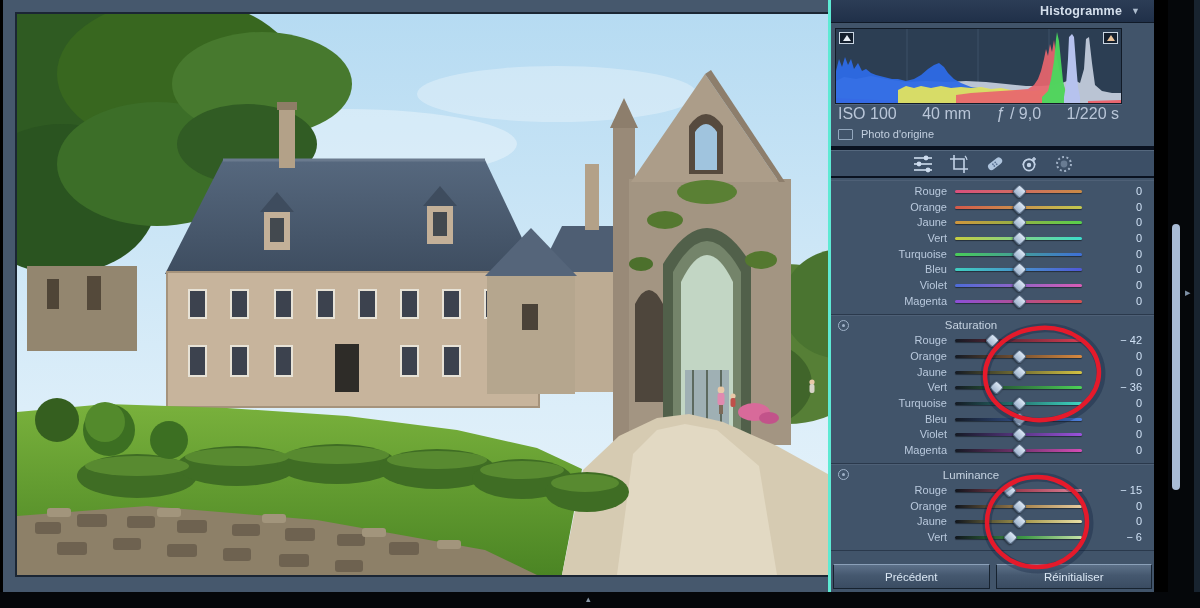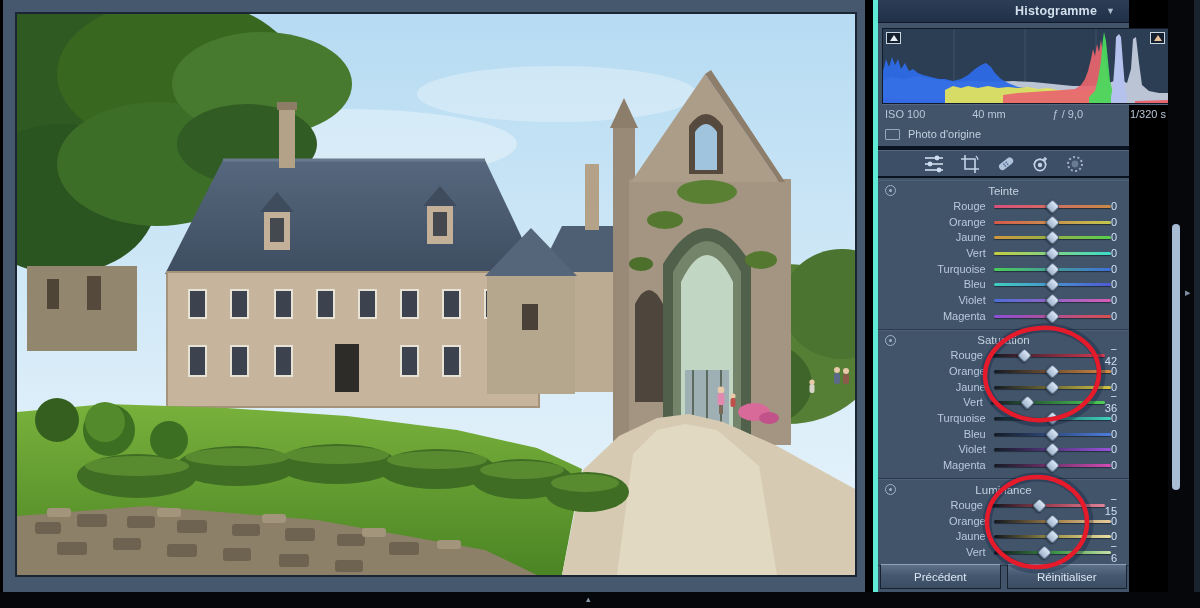--- a/index.html
+++ b/index.html
@@ -7,39 +7,39 @@
        font-family:"Liberation Sans",sans-serif;-webkit-font-smoothing:antialiased;}
   .stage{position:absolute;inset:0;}
 
   
   .canvas{position:absolute;left:3px;top:0;width:862px;height:592px;background:#46586d;}
   .photo{position:absolute;left:12px;top:12px;width:838px;height:561px;
          border:2px solid #1b2634;background:#9ab;}
   .photo svg{display:block;}
 
   
-  .panel{position:absolute;left:873px;top:0;width:256px;height:592px;background:#41546a;
-         border-left:5px solid #5eead4;box-sizing:border-box;}
+  .panel{position:absolute;left:828px;top:0;width:326px;height:592px;background:#41546a;
+         border-left:3px solid #5eead4;box-sizing:border-box;}
   .panel-header{position:absolute;left:0;top:0;width:100%;height:23px;
         background:linear-gradient(#2c3d56,#203049);border-bottom:1px solid #101a28;
         display:flex;align-items:center;justify-content:flex-end;gap:9px;padding-right:14px;box-sizing:border-box;}
   .panel-title{color:#d4dfec;font-size:12.5px;font-weight:bold;letter-spacing:.2px;}
   .tri{color:#aebdcf;font-size:9px;}
 
   .histo-box{position:absolute;left:4px;top:28px;width:287px;height:76px;
         background:#2c3e53;border:1px solid #121b27;box-shadow:0 1px 0 #54677e;box-sizing:border-box;}
   .clip{position:absolute;top:3px;width:15px;height:12px;background:#15202e;border:1px solid #c9d5e2;
         display:flex;align-items:center;justify-content:center;box-sizing:border-box;}
   .clip.left{left:3px;} .clip.right{right:3px;}
   .clip .ctri{width:0;height:0;border-left:4px solid transparent;border-right:4px solid transparent;}
   .clip.left .ctri{border-bottom:6px solid #e9eff6;}
   .clip.right .ctri{border-bottom:6px solid #e8c29a;}
 
   .exif{position:absolute;left:4px;top:106px;width:287px;height:16px;display:flex;
-        justify-content:space-between;align-items:center;color:#b9c6d8;font-size:11px;
+        justify-content:space-between;align-items:center;color:#b9c6d8;font-size:16px;
         padding:0 3px;box-sizing:border-box;}
   .orig-row{position:absolute;left:4px;top:126px;height:16px;display:flex;align-items:center;gap:8px;
         color:#c2cfdf;font-size:11px;padding-left:3px;}
   .cb{width:13px;height:9px;border:1px solid #93a7bd;border-radius:1px;background:transparent;}
 
   .divider-a{position:absolute;left:0;top:146px;width:100%;height:4px;background:#0a1220;}
   .toolbar{position:absolute;left:0;top:150px;width:100%;height:28px;background:#3c4f66;
         border-top:1px solid #55687e;border-bottom:2px solid #0a1220;box-sizing:border-box;
         display:flex;align-items:center;justify-content:center;gap:15px;}
   .toolbar svg{display:block;}
@@ -299,21 +299,21 @@
         </div>
       <div class="clip right">
           <span class="ctri"></span>
         </div>
     </div>
 
     <div class="exif">
       <span>ISO 100</span>
       <span>40 mm</span>
       <span>ƒ / 9,0</span>
-      <span>1/320 s</span>
+      <span>1/220 s</span>
     </div>
 
     <div class="orig-row">
       <span class="cb"></span>
       <span>Photo d'origine</span>
     </div>
 
     <div class="divider-a"></div>
 
     <div class="toolbar">
@@ -353,24 +353,20 @@
           </g>
       </svg>
       <svg width="20" height="20" viewBox="0 0 20 20" opacity=".75">
         <circle cx="10" cy="10" r="7" fill="none" stroke="#c2d2e6" stroke-width="2" stroke-dasharray="2 2.4"></circle>
         <circle cx="10" cy="10" r="3.4" fill="#9fb2c8" opacity=".6"></circle>
       </svg>
     </div>
 
     <div class="hsl">
   <div class="hsl-section">
-    <div class="sec-head">
-      <span class="sec-toggle"></span>
-      <span class="sec-title">Teinte</span>
-    </div>
     <div class="rows">
   <div class="hsl-row">
     <span class="hsl-label">Rouge</span>
     <span class="trackwrap">
       <span class="track" style="background: linear-gradient(90deg, rgb(217, 79, 125), rgb(201, 138, 69));"></span>
       <span class="thumb" style="left: 50%;"></span>
     </span>
     <span class="hsl-value">0</span>
   </div>
 

